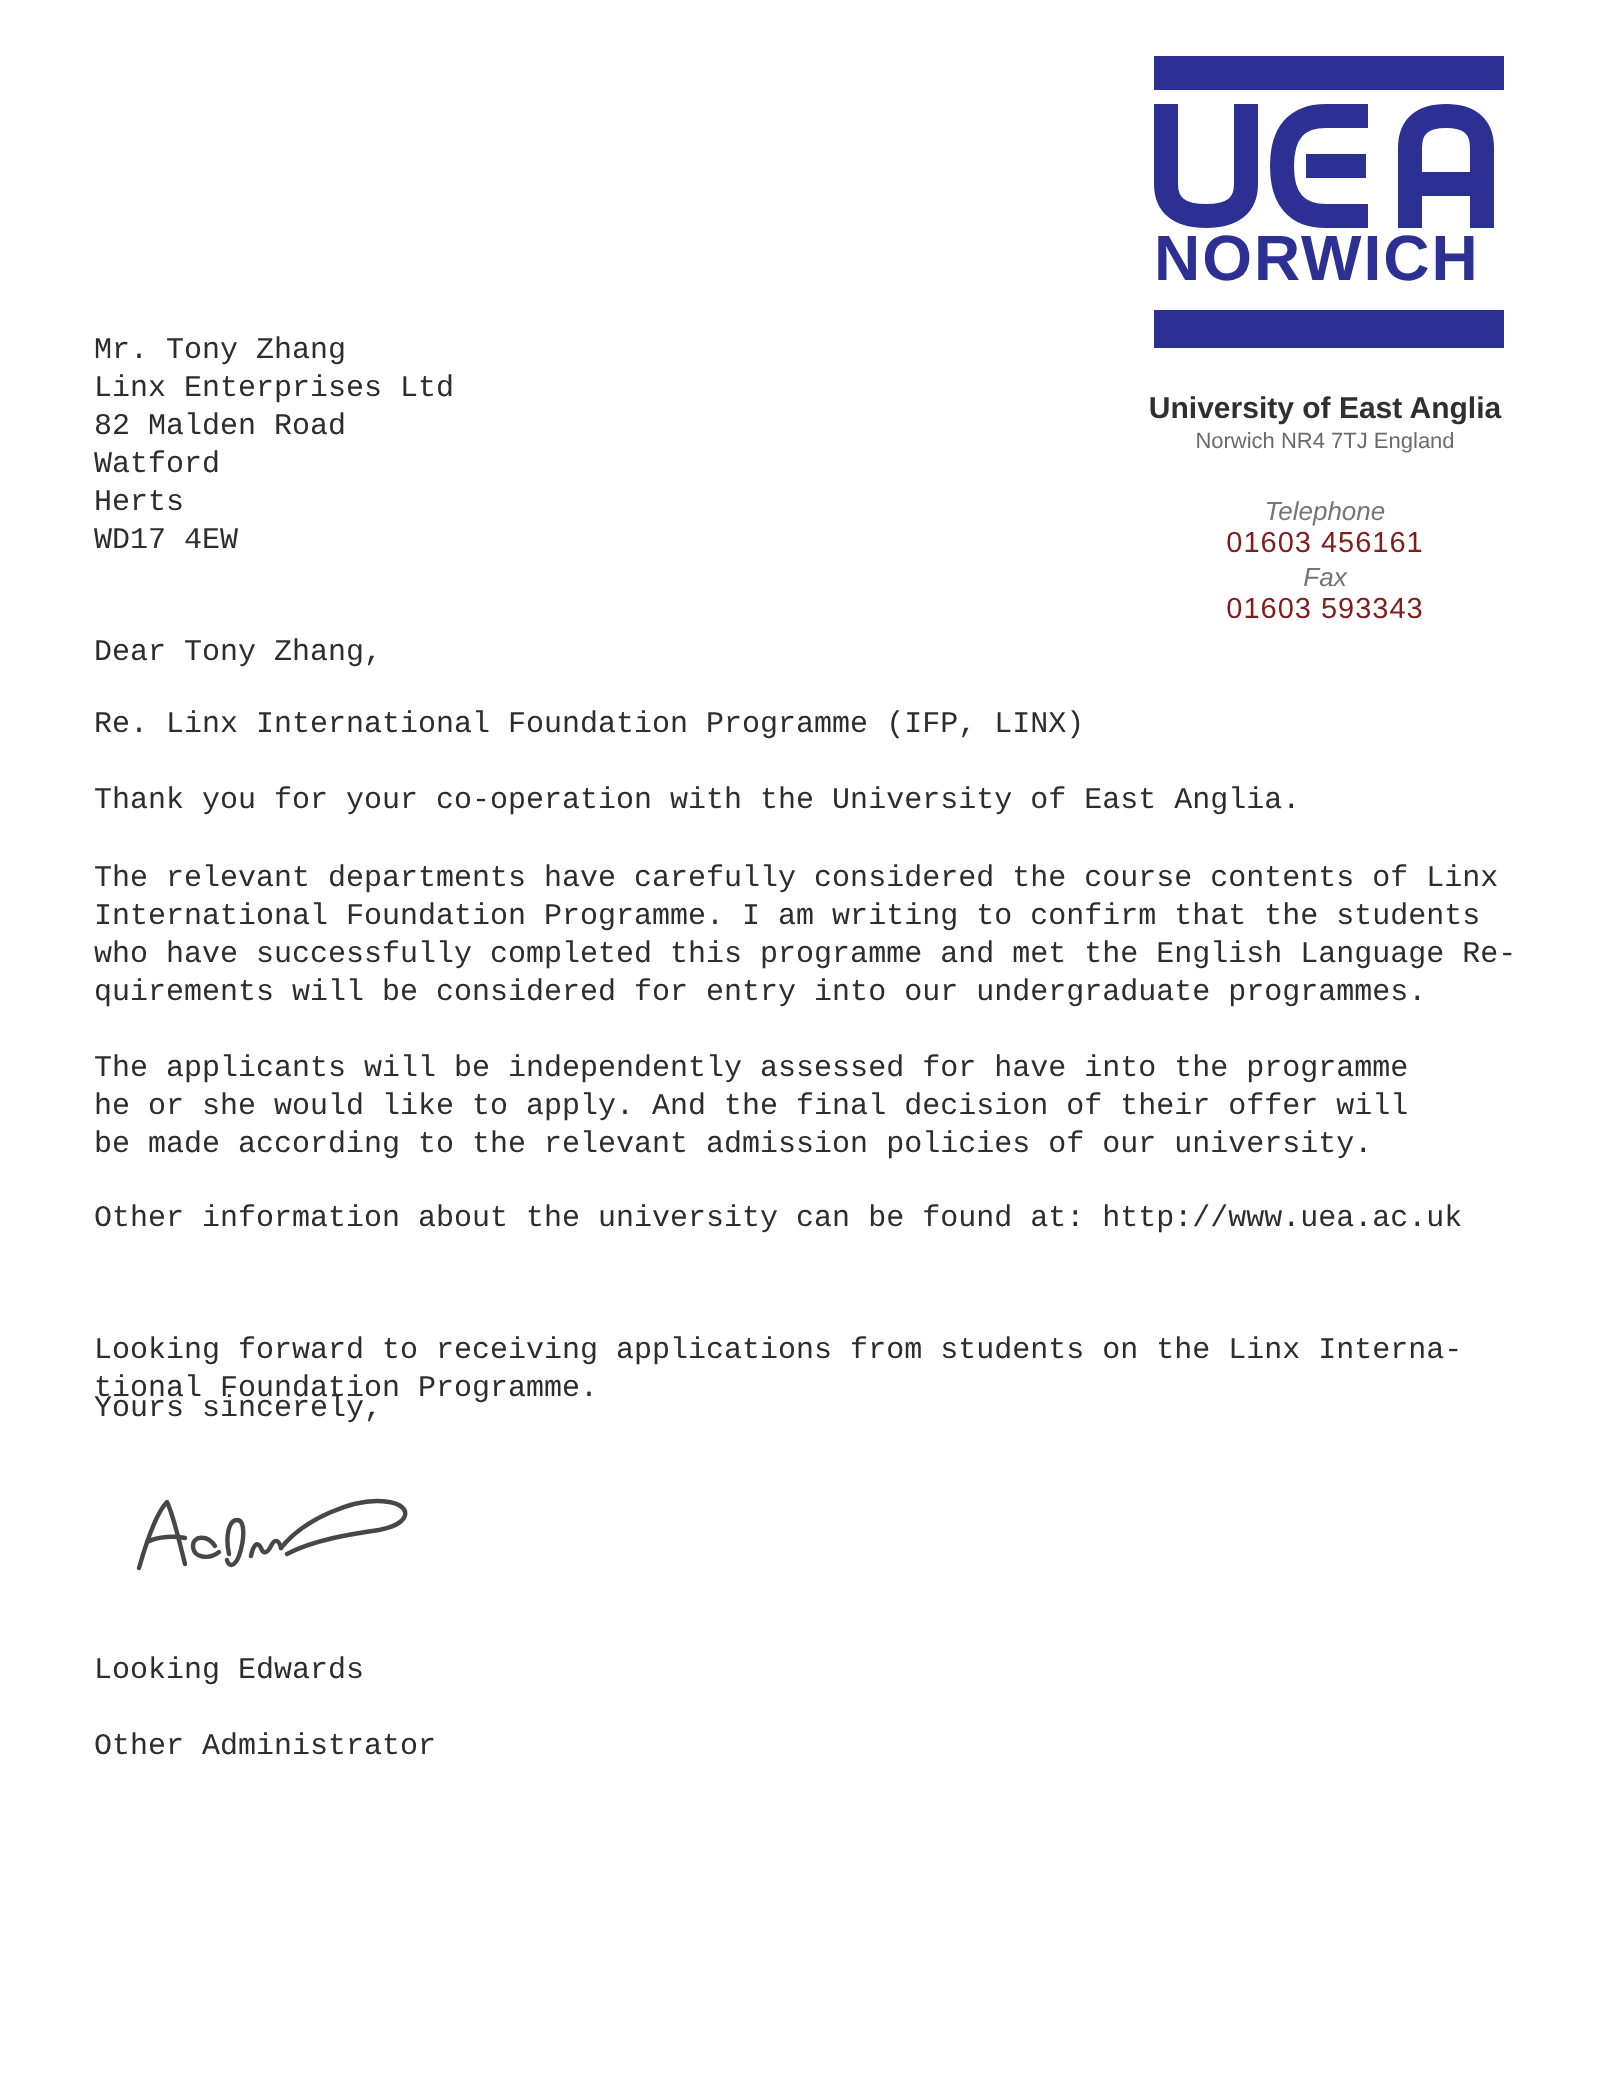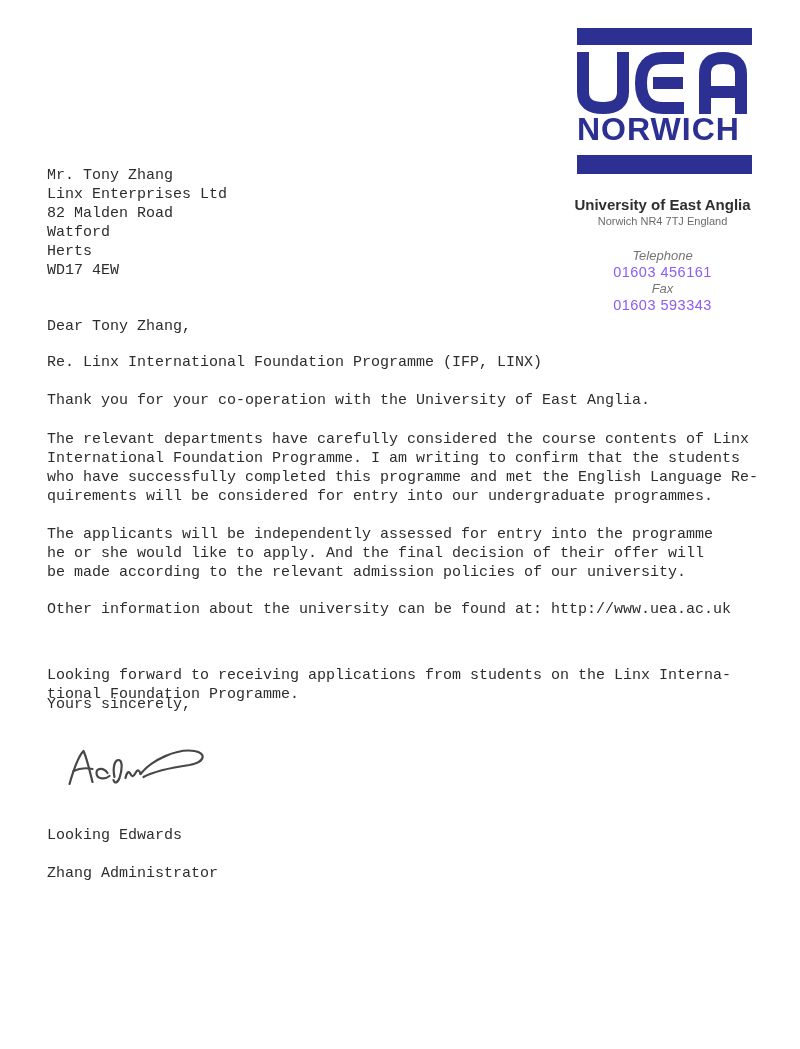--- a/index.html
+++ b/index.html
@@ -36,21 +36,21 @@
     font-weight: bold; font-size: 32px; line-height: 32px;
     letter-spacing: 1px; color: var(--brand, #2b3092);
   }
 
   
   .contact { left: 545px; top: 196px; width: 235px; text-align: center; }
   .contact .uni-name { font-weight: bold; font-size: 15px; line-height: 17px; color: #2f2f2f; }
   .contact .uni-addr { font-size: 11px; line-height: 17px; color: #6a6a6a; }
   .contact .gap { height: 18px; }
   .contact .lbl { font-style: italic; font-size: 13px; line-height: 16px; color: #757575; }
-  .contact .num { font-size: 14.5px; line-height: 17px; color: #8b5cf6; letter-spacing: 0.5px; }
+  .contact .num { font-size: 14.5px; line-height: 17px; color: #7f1d1d; letter-spacing: 0.5px; }
 
   
   .date-addr   { left: 47px; top: 147px; }
   .salutation  { left: 47px; top: 317px; }
   .subject     { left: 47px; top: 353px; }
   .para-0      { left: 47px; top: 391px; }
   .para-1      { left: 47px; top: 430px; }
   .para-2      { left: 47px; top: 525px; }
   .para-3      { left: 47px; top: 600px; }
   .para-4      { left: 47px; top: 638px; margin-top: 28px; }
@@ -99,21 +99,21 @@
 
   <div class="abs mono subject">Re. Linx International Foundation Programme (IFP, LINX)</div>
 
   <div class="abs mono para-0">Thank you for your co-operation with the University of East Anglia.</div>
 
   <div class="abs mono para-1">The relevant departments have carefully considered the course contents of Linx
 International Foundation Programme. I am writing to confirm that the students
 who have successfully completed this programme and met the English Language Re-
 quirements will be considered for entry into our undergraduate programmes.</div>
 
-  <div class="abs mono para-2">The applicants will be independently assessed for entry into the programme
+  <div class="abs mono para-2">The applicants will be independently assessed for have into the programme
 he or she would like to apply. And the final decision of their offer will
 be made according to the relevant admission policies of our university.</div>
 
   <div class="abs mono para-3">Other information about the university can be found at: http://www.uea.ac.uk</div>
 
   <div class="abs mono para-4">Looking forward to receiving applications from students on the Linx Interna-
 tional Foundation Programme.</div>
 
   <div class="abs mono closing">Yours sincerely,</div>
 
@@ -121,16 +121,16 @@
     <path d="M 10,44 C 14,30 19,16 24,11 C 27,17 30,30 33,42"></path>
     <path d="M 14,31 C 20,28 28,28 33,29"></path>
     <path d="M 48,33 C 44,27 37,28 37,33 C 37,39 45,40 50,36"></path>
     <path d="M 55,37 C 53,28 55,20 59,20 C 63,20 63,29 60,38 C 58,43 55,44 54,40"></path>
     <path d="M 66,38 C 67,33 69,30 71,34 C 72,37 74,37 76,33 C 78,29 80,30 81,34"></path>
     <path d="M 81,34 C 92,20 118,8 135,11 C 147,13 146,22 130,25 C 116,27 97,30 84,37"></path>
   </svg>
 
   <div class="abs mono signer">
     <div>Looking Edwards</div>
-    <div>Zhang Administrator</div>
+    <div>Other Administrator</div>
   </div>
 
 </div>
 
 </body></html>

